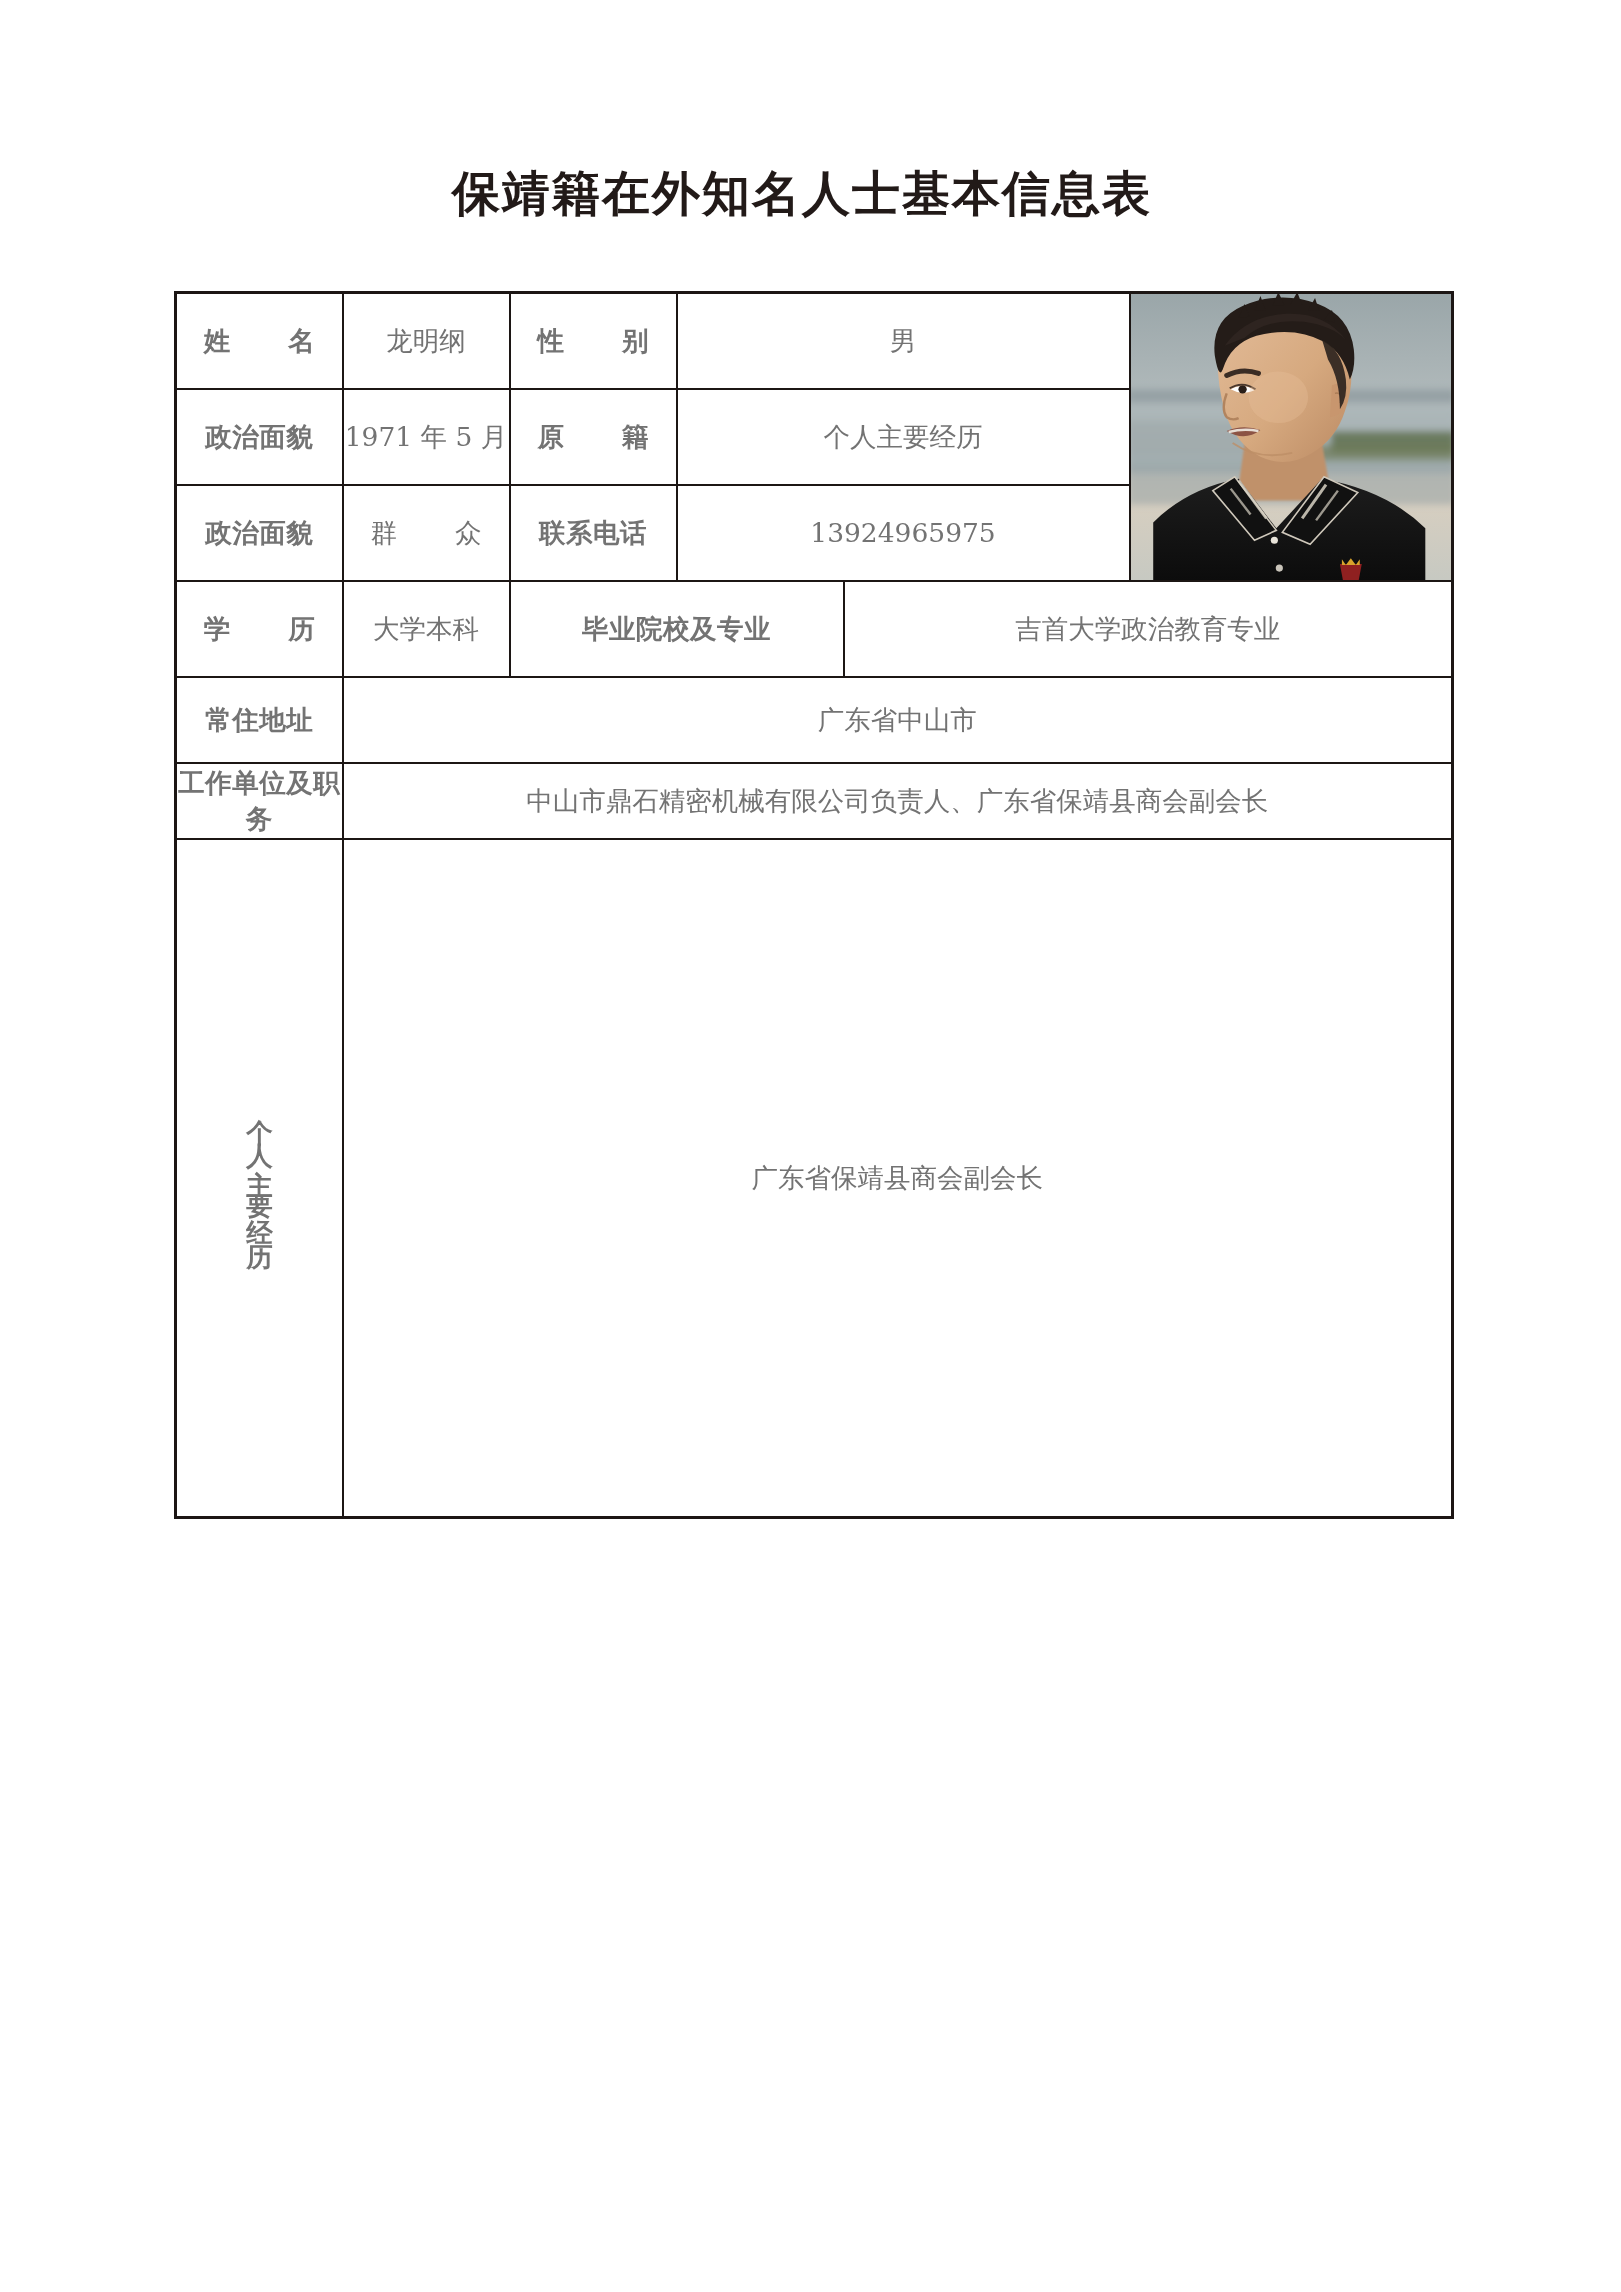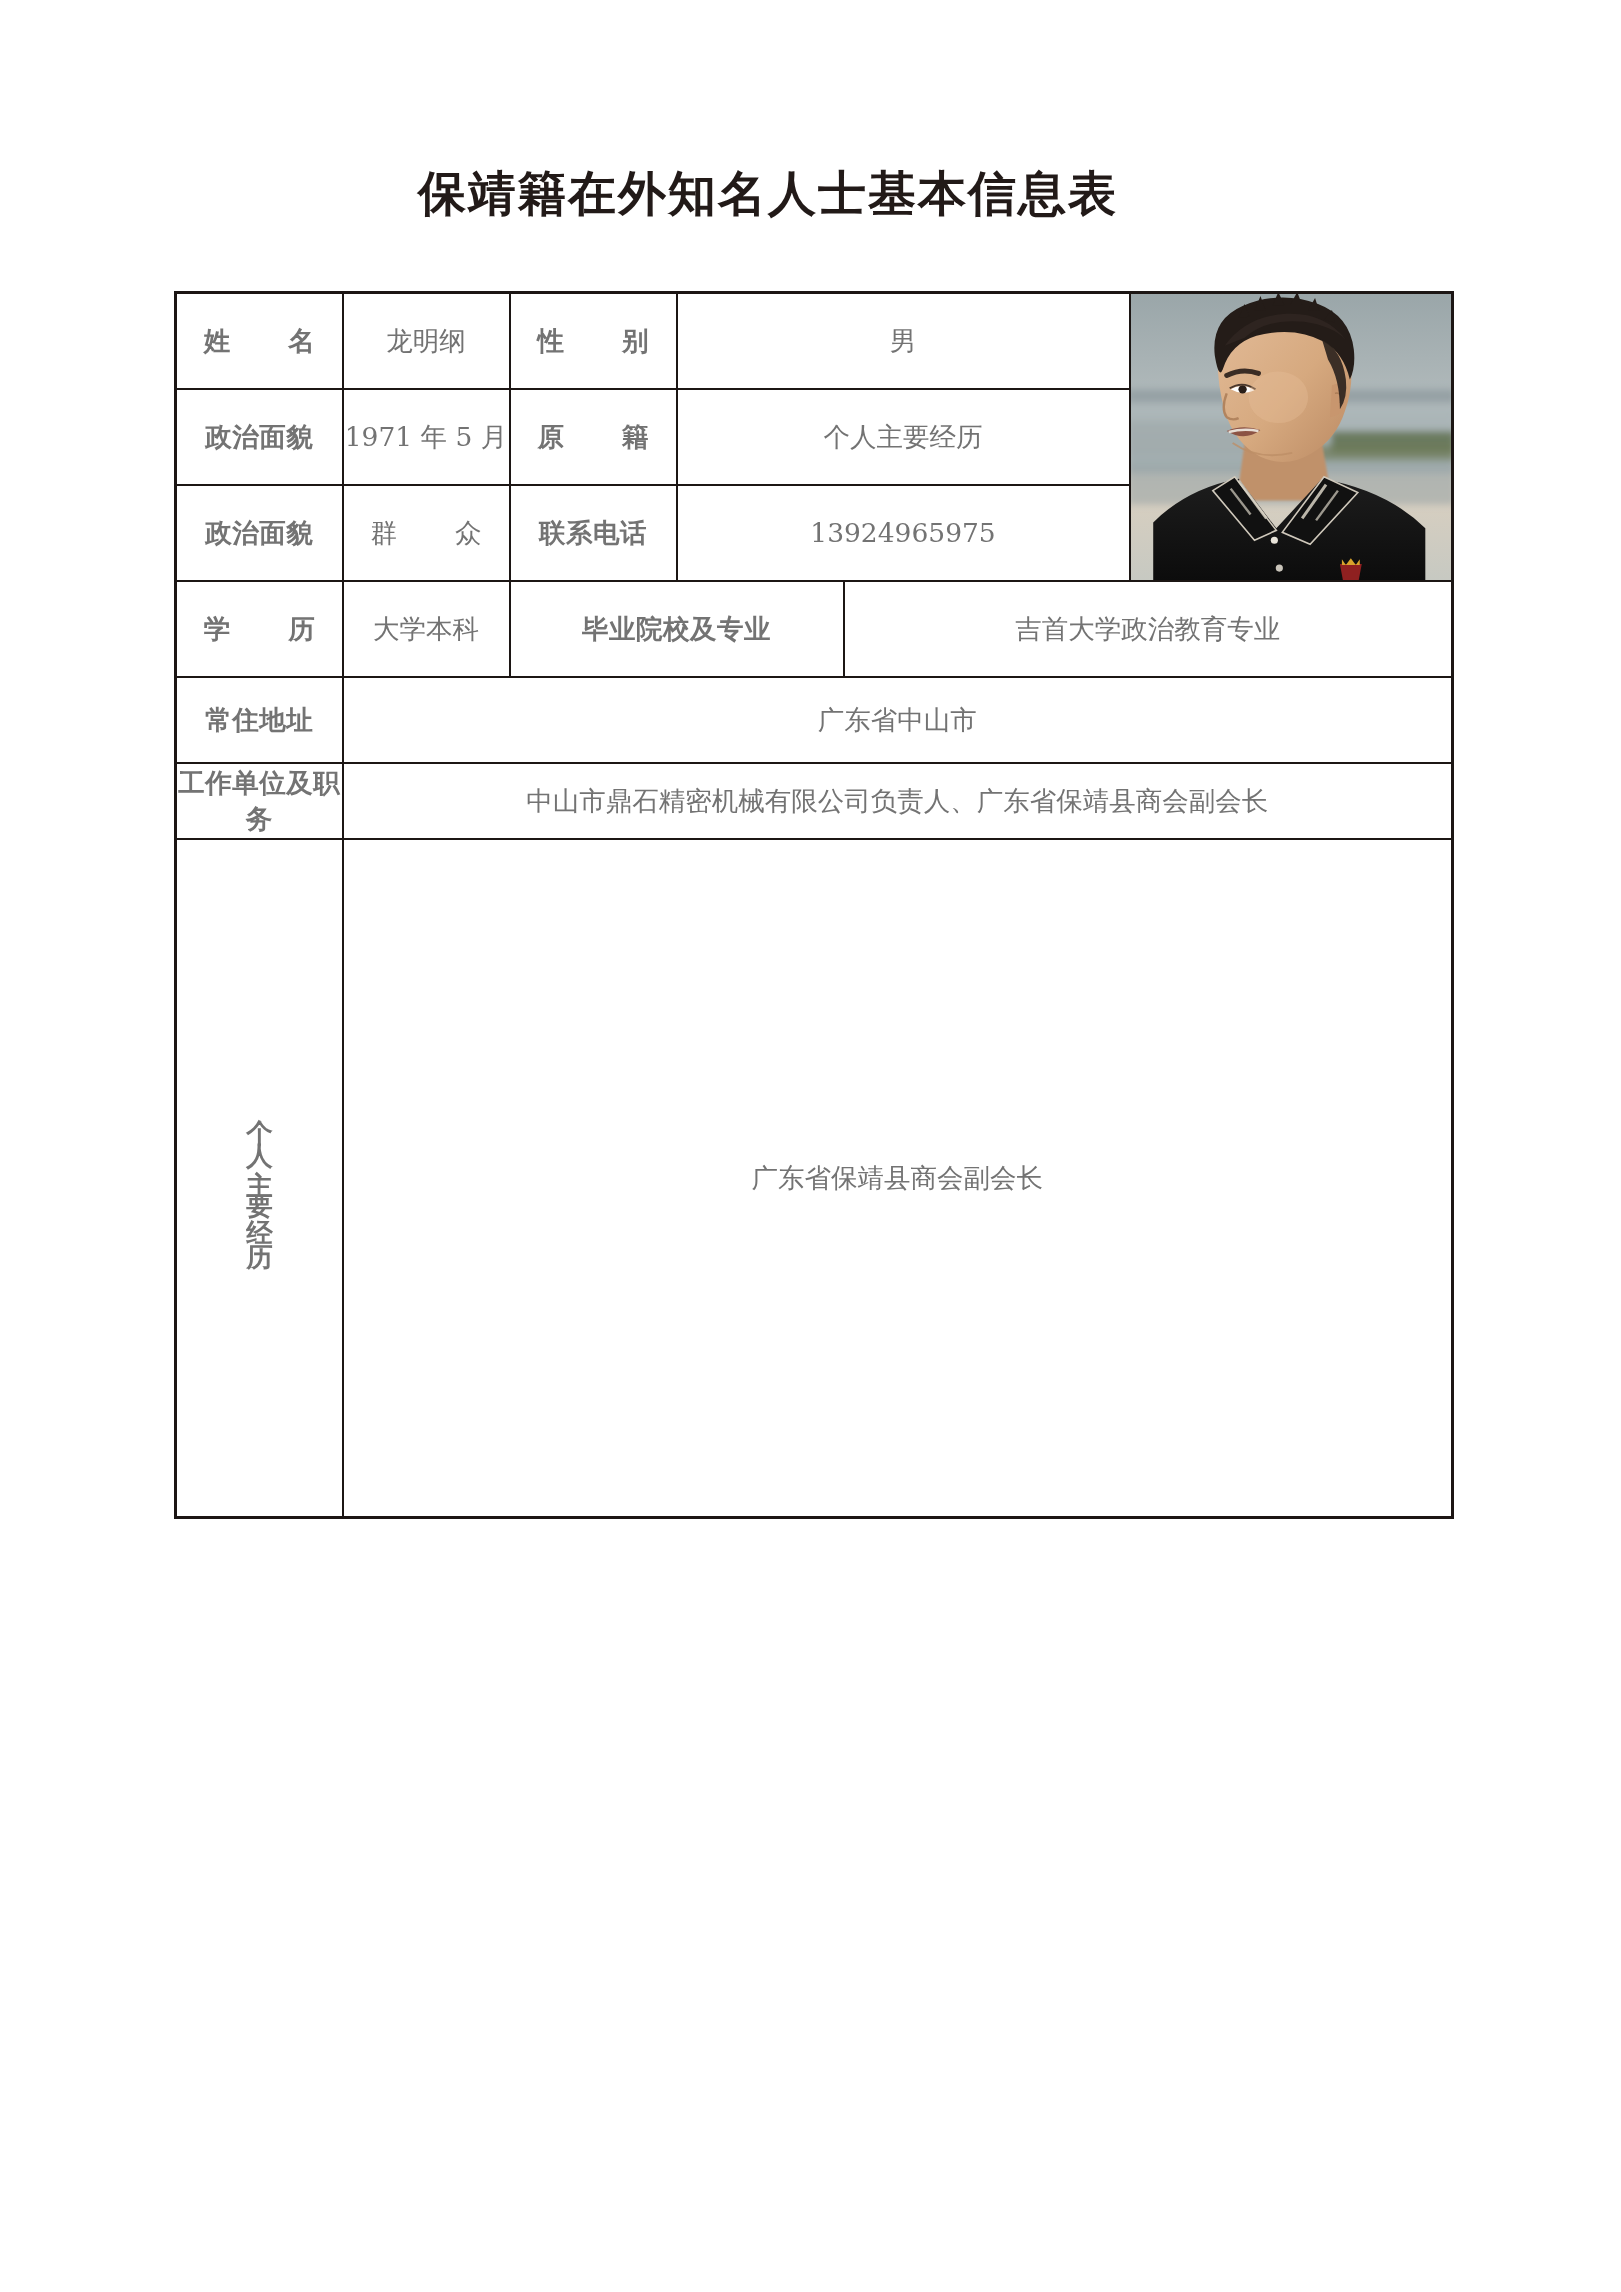--- a/index.html
+++ b/index.html
@@ -30,20 +30,21 @@
     left: 0;
     top: 169px;
     width: 1536px;
     text-align: center;
     font-family: "DejaVu Serif", "Liberation Serif", serif;
     font-weight: 700;
     font-size: 48px;
     letter-spacing: 2px;
     color: #221a18;
     line-height: 1;
+    padding-left: 34px;
   }
 
   
   .info-table {
     position: absolute;
     left: 174px;
     top: 291px;
     width: 1276px;
     border-collapse: collapse;
     table-layout: fixed;

